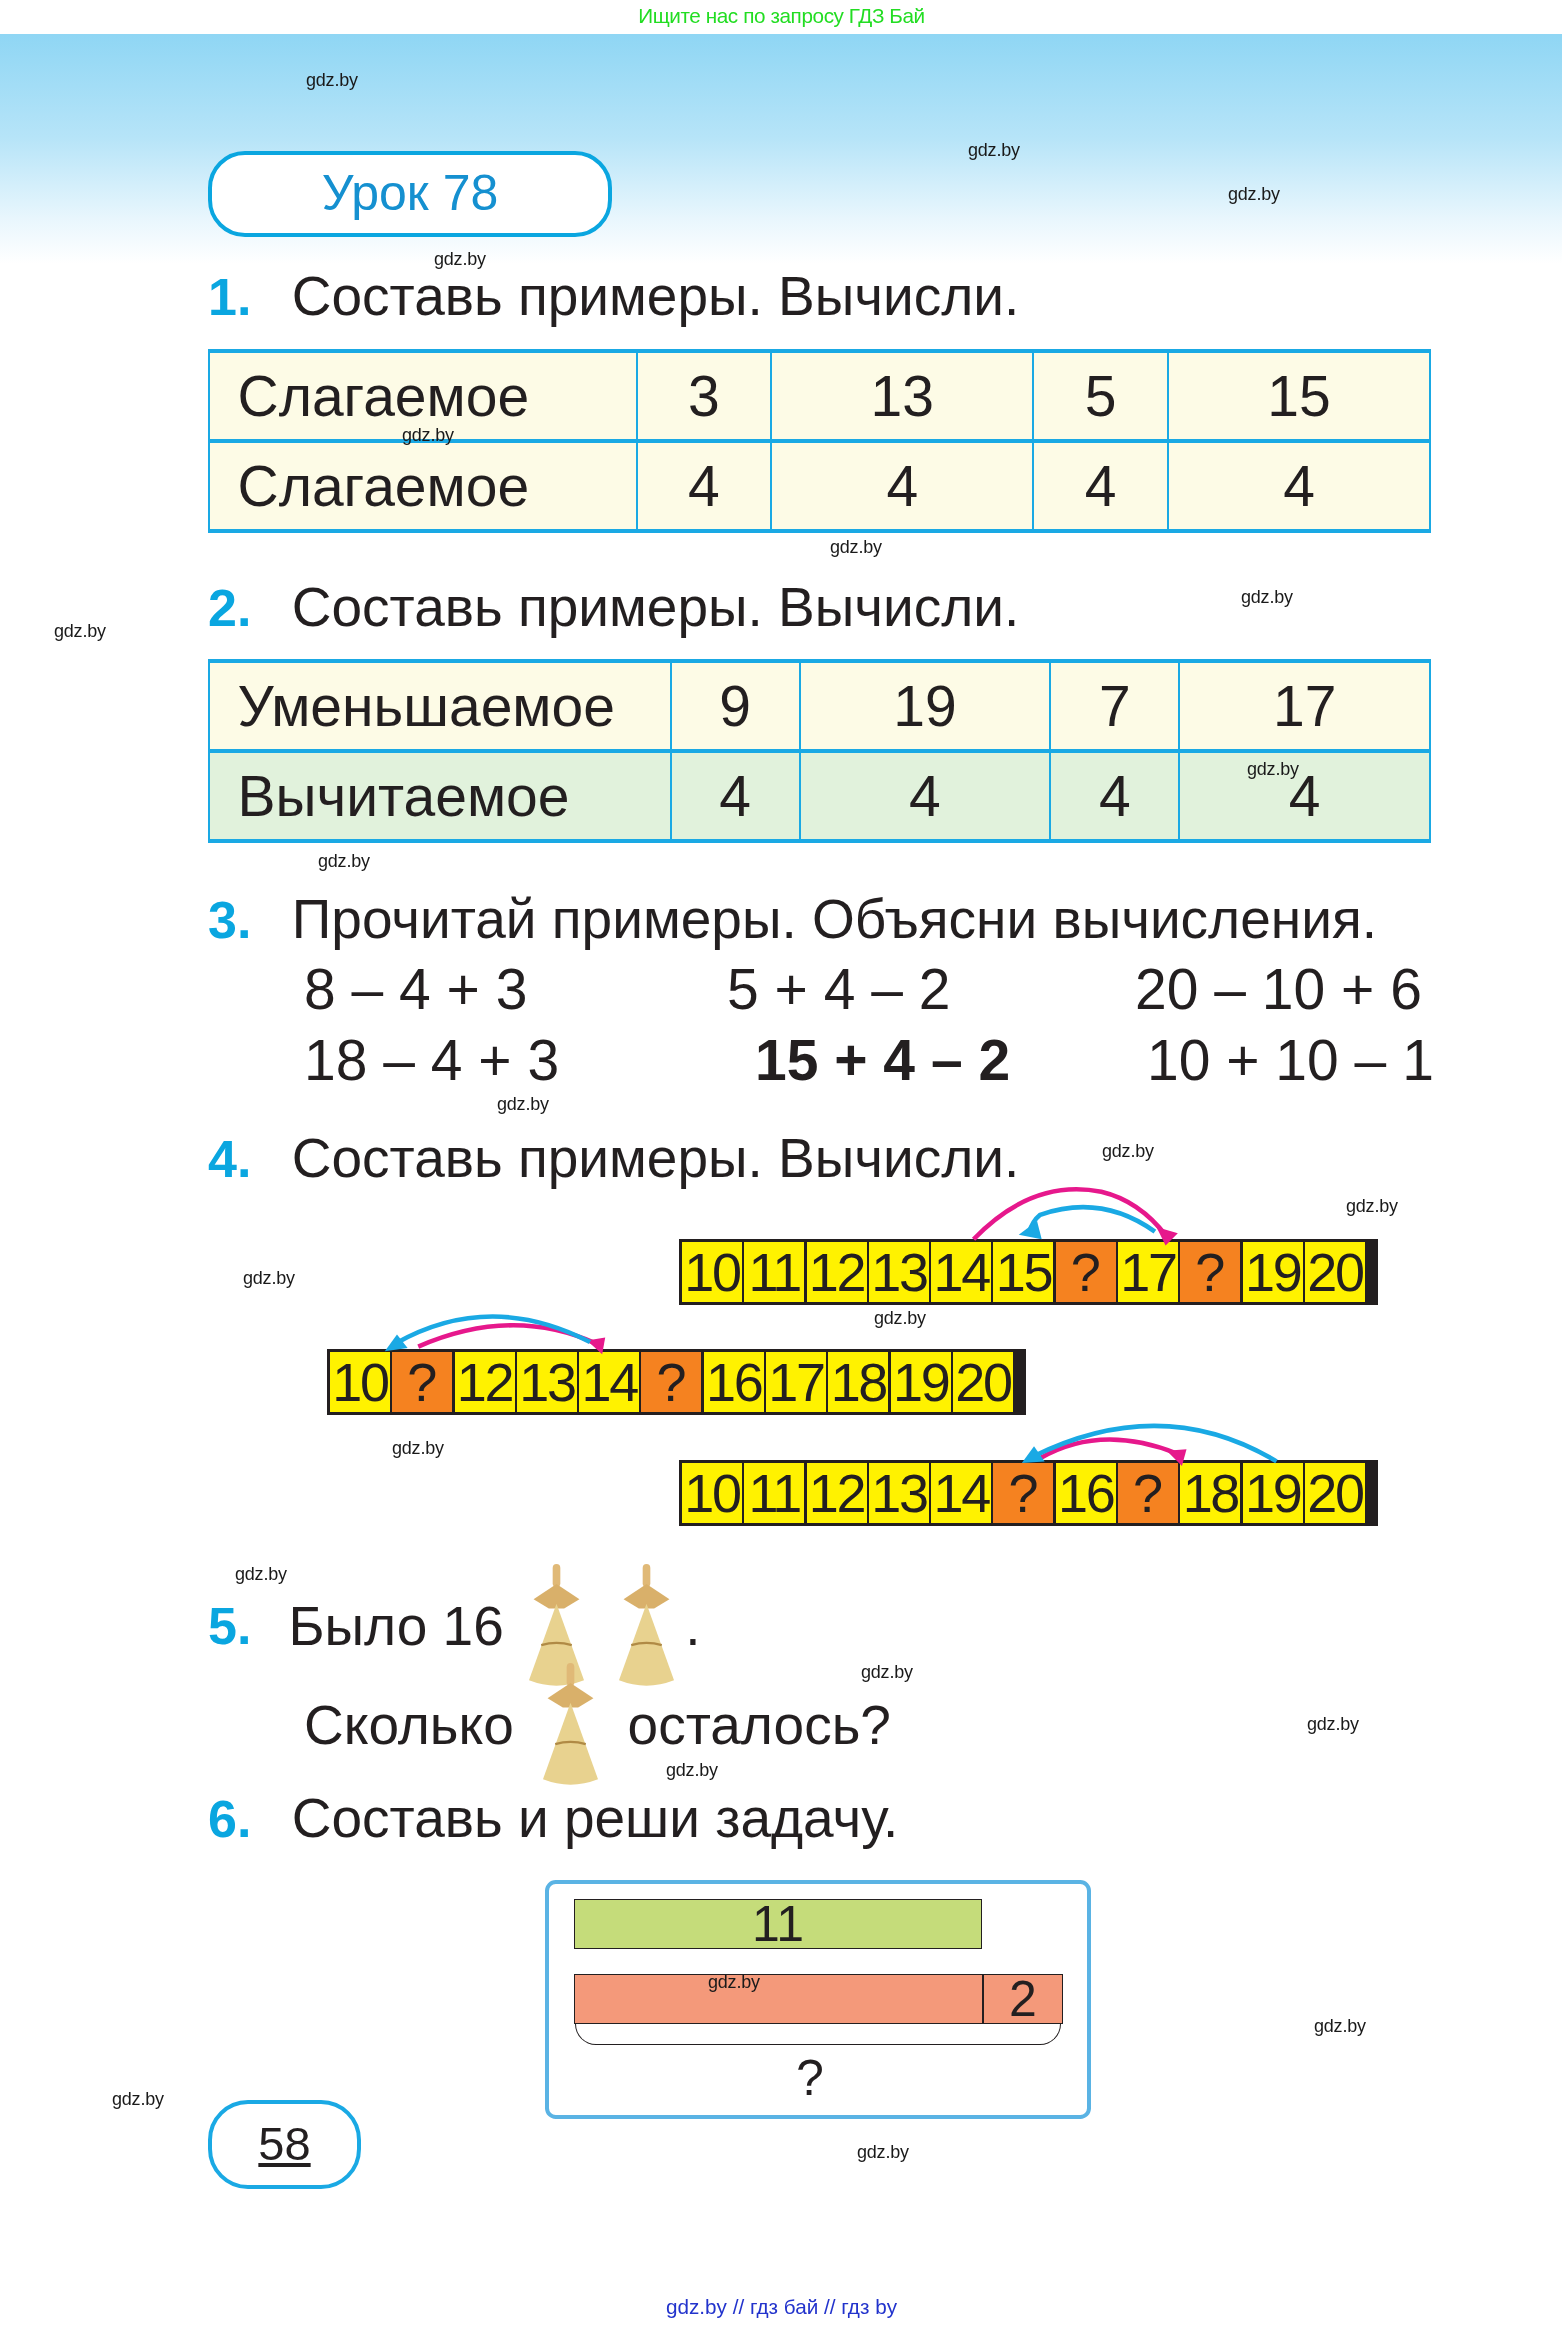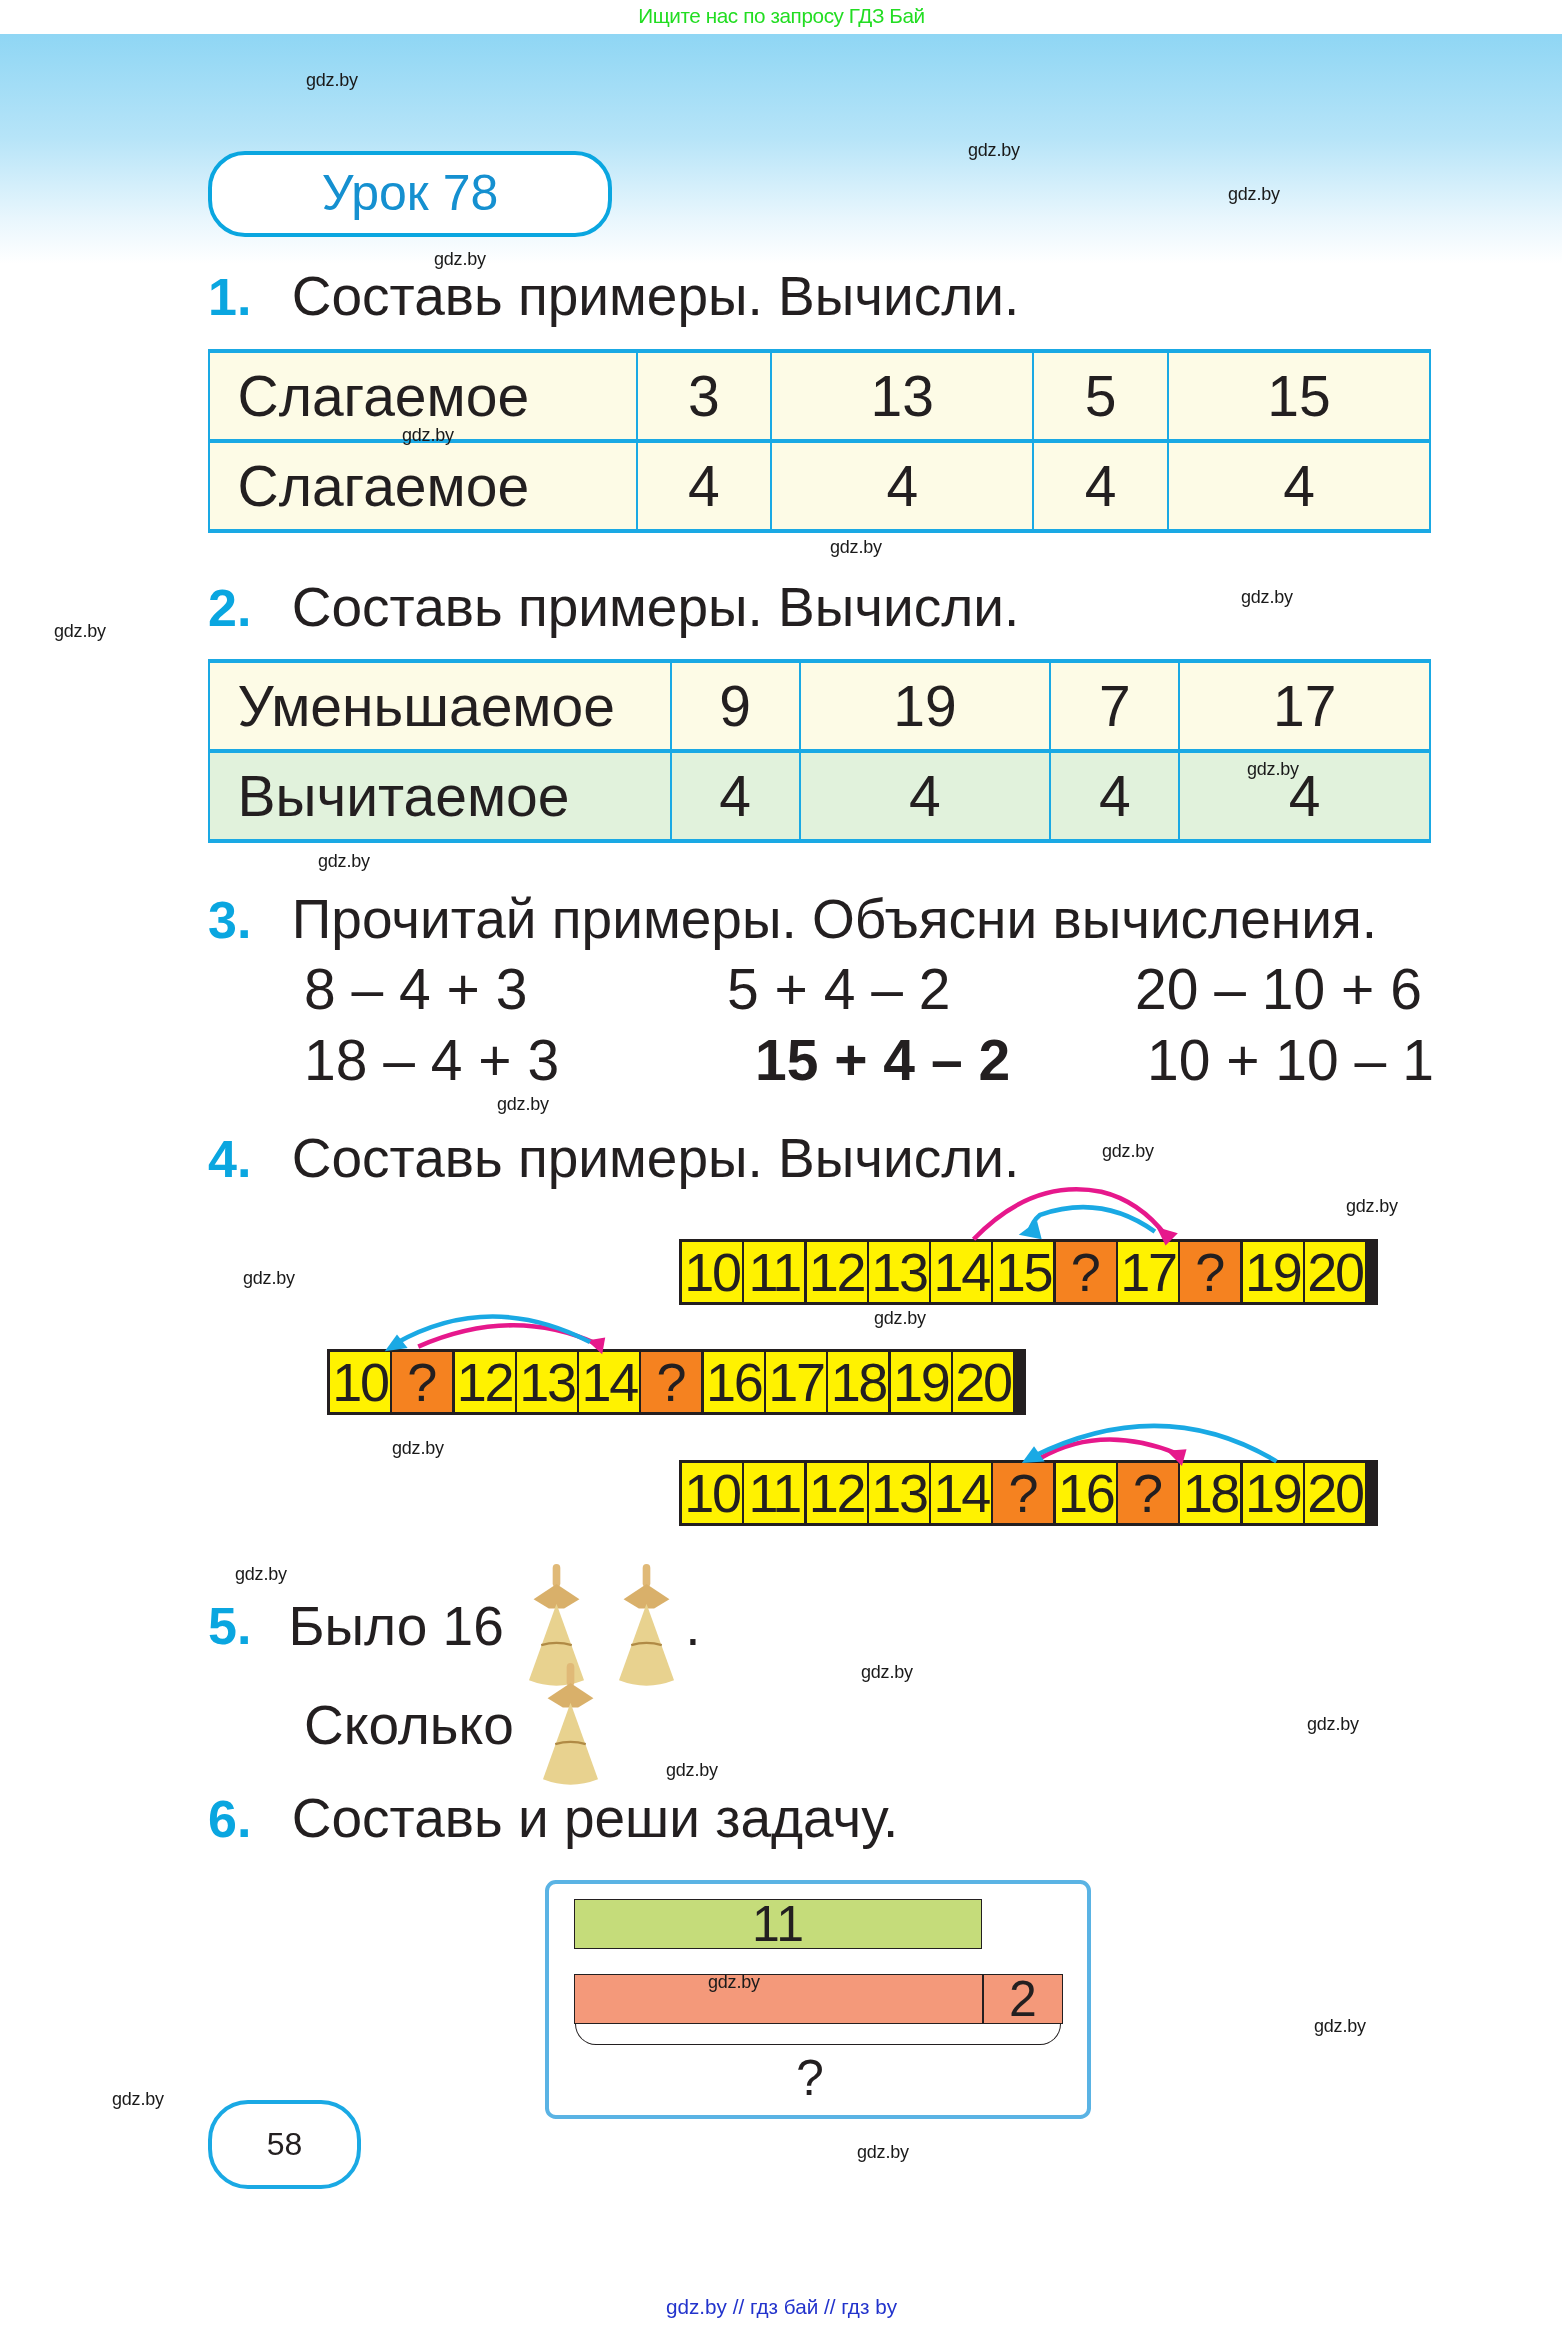--- a/index.html
+++ b/index.html
@@ -80,21 +80,21 @@
   .brace {
     left: 575px; top: 2024px; width: 486px; height: 21.4px;
     border: 1.5px solid #231f20; border-top: none; border-radius: 0 0 23px 23px; box-sizing: border-box;
   }
   .question { left: 796px; top: 2049px; font-size: 50px; }
 
   .page-pill {
     left: 208px; top: 2100px; width: 153px; height: 89px;
     border: 4.6px solid #1aa9e4; border-radius: 40px; box-sizing: border-box; text-align: center;
   }
-  .page-pill span { font-size: 32px; line-height: 80px; }
+  .page-pill span { font-size: 47px; line-height: 80px; text-decoration: underline; }
   .footer { left: 0; top: 2295px; width: 1563px; text-align: center; font-size: 20.7px; color: #2233cc; }
 </style>
 </head>
 <body>
 
 <div class="abs top-banner">Ищите нас по запросу ГДЗ Бай</div>
 <div class="abs sky"></div>
 
 <div class="abs lesson-pill">
   <span>Урок 78</span>
@@ -248,20 +248,21 @@
 <div class="abs task-row" style="left:304px; top:1660px; height:130px; display:flex; align-items:center;">
   <span class="task-text">Сколько</span>
   <span class="doll" style="margin-left:18.4px; margin-right:18.4px;">
     <svg width="77" height="130" viewBox="0 0 100 170">
       <rect x="45" y="4" width="10" height="30" rx="5" fill="#e0b977"></rect>
       <path d="M20 50 L50 30 L80 50 L60 62 L40 62 Z" fill="#d9b06a"></path>
       <path d="M50 56 L86 156 Q 50 170 14 156 Z" fill="#e8d28f"></path>
       <path d="M30 110 Q 50 104 70 110" stroke="#b08a45" stroke-width="3" fill="none"></path>
     </svg>
   </span>
+  <span class="task-text">осталось?</span>
 </div>
 
 <div class="abs task-row" style="left:208px; top:1786px;">
   <span class="task-num">6.</span>
   <span class="task-text" style="margin-left:37px;">Составь и реши задачу.</span>
 </div>
 <div class="abs diagram-box"></div>
 <div class="abs bar-green">11</div>
 <div class="abs bar-salmon"></div>
 <div class="abs bar-salmon-small">2</div>

